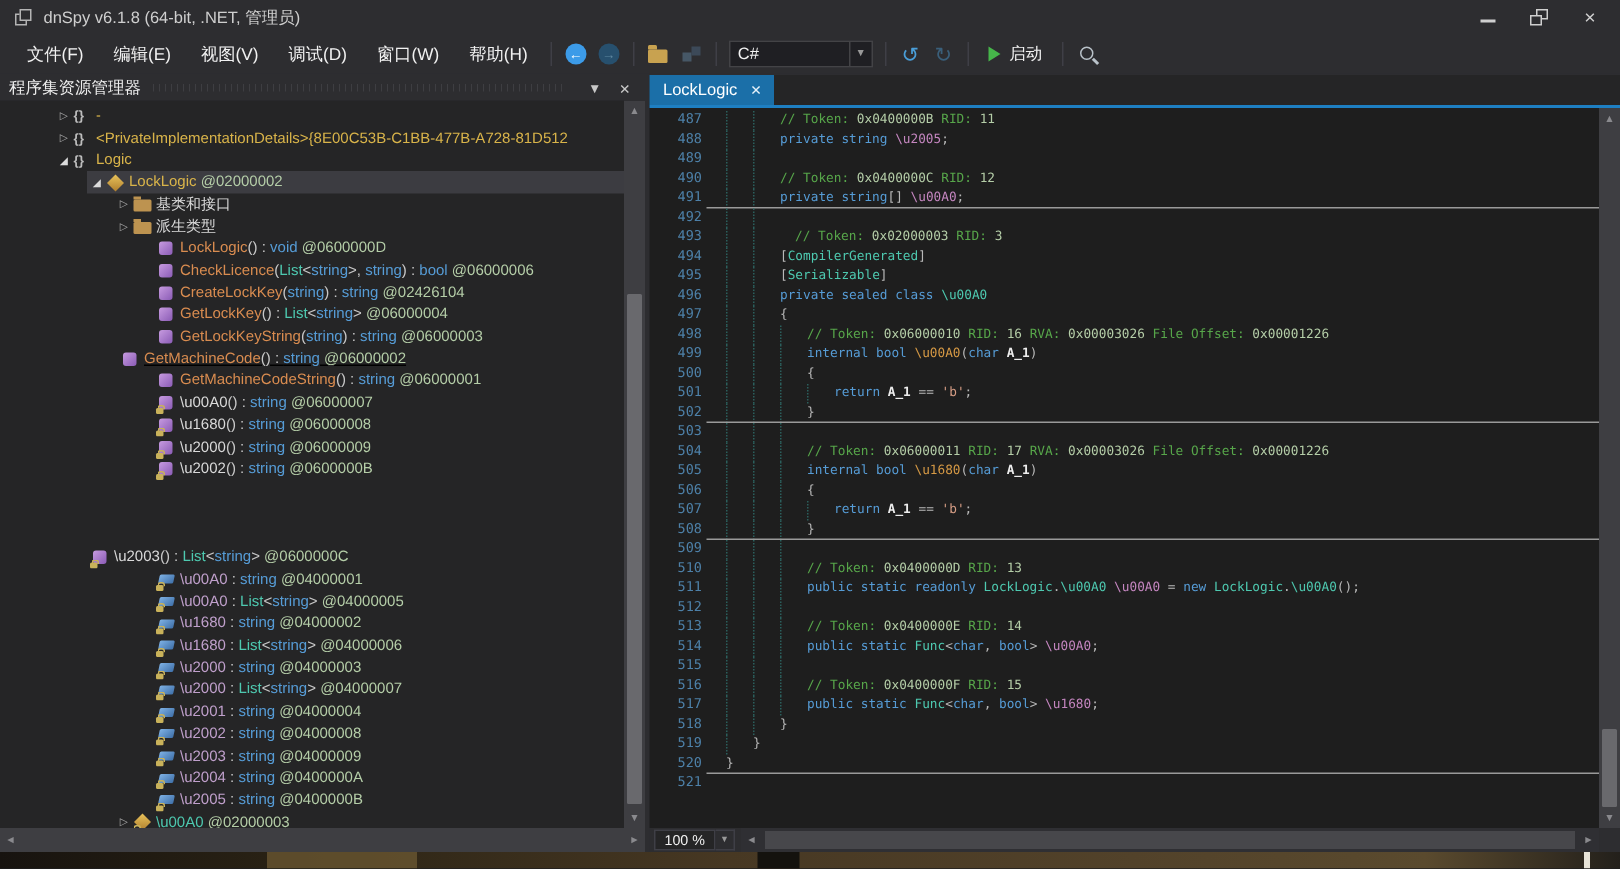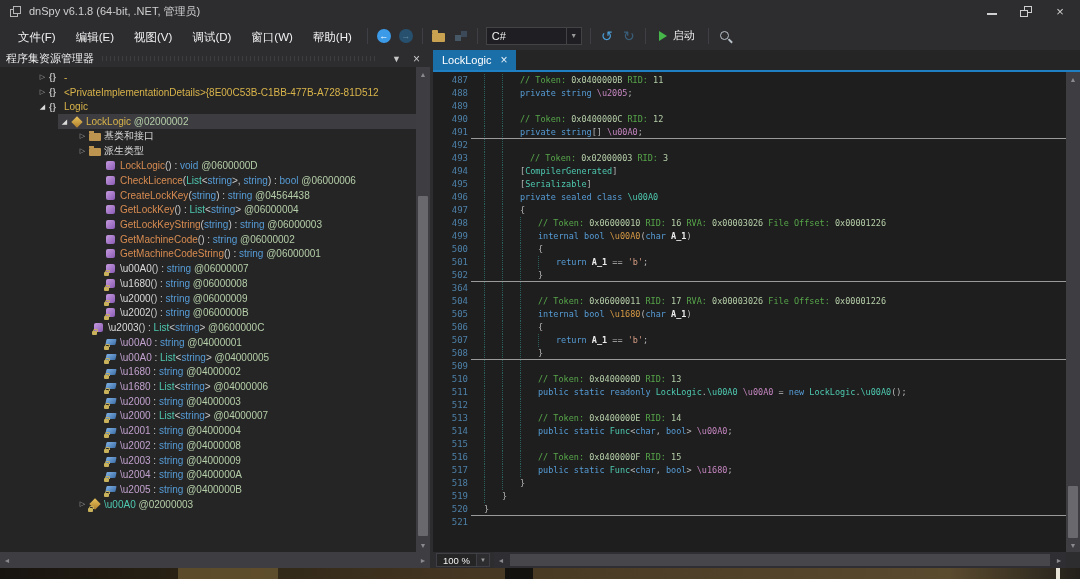--- a/index.html
+++ b/index.html
@@ -265,42 +265,42 @@
                 </span>
                 <span class="tlabel"><span class="tm">CheckLicence</span><span class="tp">(</span><span class="tt">List</span><span class="tp">&lt;</span><span class="tk">string</span><span class="tp">&gt;, </span><span class="tk">string</span><span class="tp">) : </span><span class="tk">bool</span><span class="ta"> @06000006</span></span>
               </div>
             </div>
             <div class="tree-row" style="padding-left: 92px;">
               <div class="row-inner">
                 <span class="expander" style="width: 0px;"></span>
                 <span class="tico">
                   <span class="ico-method"></span>
                 </span>
-                <span class="tlabel"><span class="tm">CreateLockKey</span><span class="tp">(</span><span class="tk">string</span><span class="tp">) : </span><span class="tk">string</span><span class="ta"> @04564438</span></span>
+                <span class="tlabel"><span class="tm">CreateLockKey</span><span class="tp">(</span><span class="tk">string</span><span class="tp">) : </span><span class="tk">string</span><span class="ta"> @02426104</span></span>
               </div>
             </div>
             <div class="tree-row" style="padding-left: 92px;">
               <div class="row-inner">
                 <span class="expander" style="width: 0px;"></span>
                 <span class="tico">
                   <span class="ico-method"></span>
                 </span>
                 <span class="tlabel"><span class="tm">GetLockKey</span><span class="tp">() : </span><span class="tt">List</span><span class="tp">&lt;</span><span class="tk">string</span><span class="tp">&gt;</span><span class="ta"> @06000004</span></span>
               </div>
             </div>
             <div class="tree-row" style="padding-left: 92px;">
               <div class="row-inner">
                 <span class="expander" style="width: 0px;"></span>
                 <span class="tico">
                   <span class="ico-method"></span>
                 </span>
                 <span class="tlabel"><span class="tm">GetLockKeyString</span><span class="tp">(</span><span class="tk">string</span><span class="tp">) : </span><span class="tk">string</span><span class="ta"> @06000003</span></span>
               </div>
             </div>
-            <div class="tree-row" style="padding-left: 92px;">
+            <div class="tree-row" style="padding-left: 68px; text-decoration: underline;">
               <div class="row-inner">
                 <span class="expander" style="width: 0px;"></span>
                 <span class="tico">
                   <span class="ico-method"></span>
                 </span>
                 <span class="tlabel"><span class="tm">GetMachineCode</span><span class="tp">() : </span><span class="tk">string</span><span class="ta"> @06000002</span></span>
               </div>
             </div>
             <div class="tree-row" style="padding-left: 92px;">
               <div class="row-inner">
@@ -344,21 +344,21 @@
             <div class="tree-row" style="padding-left: 92px;">
               <div class="row-inner">
                 <span class="expander" style="width: 0px;"></span>
                 <span class="tico">
                   <span class="ico-method"></span>
                   <span class="ico-lock"></span>
                 </span>
                 <span class="tlabel"><span class="tw">\u2002</span><span class="tp">() : </span><span class="tk">string</span><span class="ta"> @0600000B</span></span>
               </div>
             </div>
-            <div class="tree-row" style="padding-left: 80px;">
+            <div class="tree-row" style="padding-left: 48px; margin-top: 44px;">
               <div class="row-inner">
                 <span class="expander" style="width: 0px;"></span>
                 <span class="tico">
                   <span class="ico-method"></span>
                   <span class="ico-lock"></span>
                 </span>
                 <span class="tlabel"><span class="tw">\u2003</span><span class="tp">() : </span><span class="tt">List</span><span class="tp">&lt;</span><span class="tk">string</span><span class="tp">&gt;</span><span class="ta"> @0600000C</span></span>
               </div>
             </div>
             <div class="tree-row" style="padding-left: 92px;">
@@ -570,21 +570,21 @@
             <div class="code-line">
               <span class="lnum">501</span>
               <span class="lcontent"><span class="guide" style="left: 7px;"></span><span class="guide" style="left: 25px;"></span><span class="guide" style="left: 43px;"></span><span class="guide" style="left: 61px;"></span><span class="ltext" style="left: 79px;"><span class="sg-k">return </span><span class="sg-a">A_1</span><span class="sg-w"> </span><span class="sg-p">==</span><span class="sg-w"> </span><span class="sg-s">'b'</span><span class="sg-p">;</span></span></span>
             </div>
             <div class="code-line">
               <span class="lnum">502</span>
               <span class="lcontent"><span class="guide" style="left: 7px;"></span><span class="guide" style="left: 25px;"></span><span class="guide" style="left: 43px;"></span><span class="ltext" style="left: 61px;"><span class="sg-p">}</span></span></span>
               <span class="member-sep"></span>
             </div>
             <div class="code-line">
-              <span class="lnum">364</span>
+              <span class="lnum">503</span>
               <span class="lcontent"><span class="guide" style="left: 7px;"></span><span class="guide" style="left: 25px;"></span><span class="guide" style="left: 43px;"></span><span class="ltext" style="left: 61px;"></span></span>
             </div>
             <div class="code-line">
               <span class="lnum">504</span>
               <span class="lcontent"><span class="guide" style="left: 7px;"></span><span class="guide" style="left: 25px;"></span><span class="guide" style="left: 43px;"></span><span class="ltext" style="left: 61px;"><span class="sg-c">// Token: </span><span class="sg-n">0x06000011</span><span class="sg-c"> RID: </span><span class="sg-n">17</span><span class="sg-c"> RVA: </span><span class="sg-n">0x00003026</span><span class="sg-c"> File Offset: </span><span class="sg-n">0x00001226</span></span></span>
             </div>
             <div class="code-line">
               <span class="lnum">505</span>
               <span class="lcontent"><span class="guide" style="left: 7px;"></span><span class="guide" style="left: 25px;"></span><span class="guide" style="left: 43px;"></span><span class="ltext" style="left: 61px;"><span class="sg-k">internal bool </span><span class="sg-m">\u1680</span><span class="sg-p">(</span><span class="sg-k">char</span><span class="sg-w"> </span><span class="sg-a">A_1</span><span class="sg-p">)</span></span></span>
             </div>

